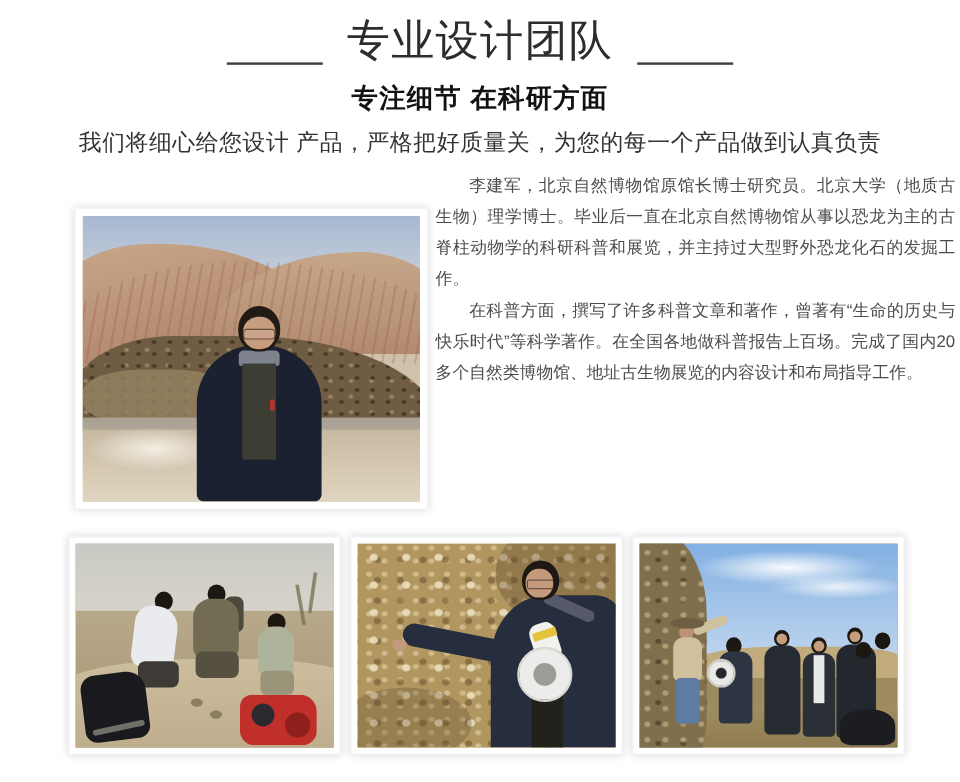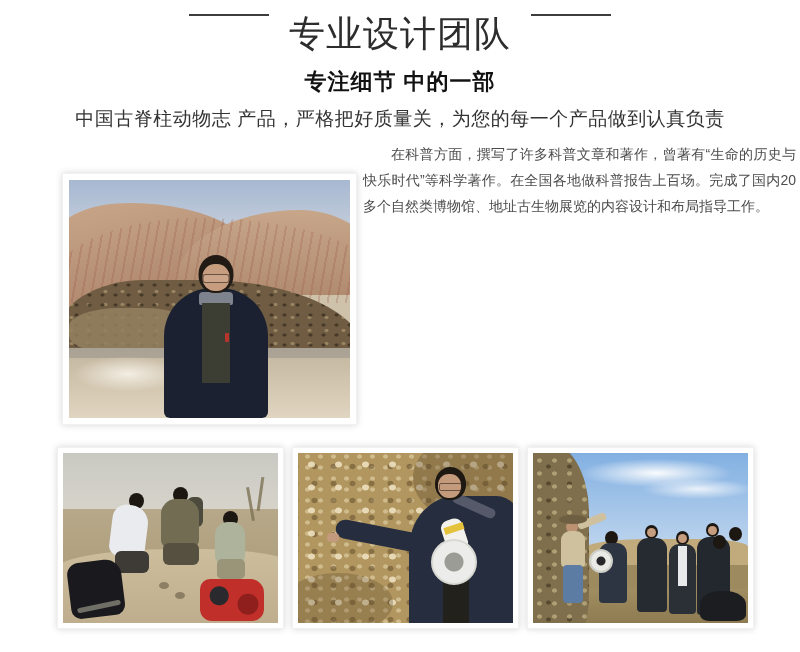--- a/index.html
+++ b/index.html
@@ -2,21 +2,21 @@
 <html><head>
 <meta charset="utf-8">
 <style>
   html,body{margin:0;padding:0;background:#ffffff;}
   .page{
     position:relative;width:800px;height:652px;background:#ffffff;overflow:hidden;
     font-family:"Liberation Sans","DejaVu Sans",sans-serif;color:#333;
   }
   
   .header{position:absolute;top:0;left:0;width:800px;text-align:center;}
-  .title-row{display:flex;align-items:flex-start;justify-content:center;gap:20px;margin-top:14px;}
+  .title-row{display:flex;align-items:flex-end;justify-content:center;gap:20px;margin-top:14px;}
   .t-line{width:80px;height:2px;background:#3d3d3d;}
   .title{font-size:36px;font-weight:300;color:#2d2d2d;letter-spacing:1px;margin:0;line-height:1.1;}
   .subtitle{font-size:22px;font-weight:bold;color:#121212;margin-top:13px;letter-spacing:1px;}
   .tagline{font-size:19px;color:#333;margin-top:9px;letter-spacing:.5px;}
   
   .photo-frame{position:absolute;background:#fff;box-shadow:0 0 7px rgba(0,0,0,.16);border:1px solid #f1f1f1;}
   .photo{position:relative;overflow:hidden;}
   .photo *{position:absolute;}
   
   .frame-portrait{left:62px;top:173px;padding:6px;}
@@ -136,22 +136,22 @@
 <body>
 
 <div class="page">
 
   <div class="header">
     <div class="title-row">
       <span class="t-line"></span>
       <h1 class="title">专业设计团队</h1>
       <span class="t-line"></span>
     </div>
-    <div class="subtitle">专注细节 中的一部</div>
-    <div class="tagline">中国古脊柱动物志 产品，严格把好质量关，为您的每一个产品做到认真负责</div>
+    <div class="subtitle">专注细节 在科研方面</div>
+    <div class="tagline">我们将细心给您设计 产品，严格把好质量关，为您的每一个产品做到认真负责</div>
   </div>
 
   <div class="photo-frame frame-portrait">
     <div class="photo ph-portrait">
       <div class="mp-sky"></div>
       <div class="mp-hill-left"></div>
       <div class="mp-hill-right"></div>
       <div class="mp-stripes"></div>
       <div class="mp-ridge"></div>
       <div class="mp-ridge-light"></div>
@@ -164,20 +164,21 @@
         <div class="mp-shirt"></div>
         <div class="mp-zip"></div>
         <div class="mp-head"></div>
         <div class="mp-face"></div>
         <div class="mp-glasses"></div>
       </div>
     </div>
   </div>
 
   <div class="bio">
+    <p>李建军，北京自然博物馆原馆长博士研究员。北京大学（地质古生物）理学博士。毕业后一直在北京自然博物馆从事以恐龙为主的古脊柱动物学的科研科普和展览，并主持过大型野外恐龙化石的发掘工作。</p>
     <p>在科普方面，撰写了许多科普文章和著作，曾著有“生命的历史与快乐时代”等科学著作。在全国各地做科普报告上百场。完成了国内20多个自然类博物馆、地址古生物展览的内容设计和布局指导工作。</p>
   </div>
 
   <div class="photo-frame frame-b frame-b1">
     <div class="photo ph-b ph1">
       <div class="p1-sky"></div>
       <div class="p1-ground"></div>
       <div class="p1-slab"></div>
       <div class="p1-shrub" style="right:16px;top:24px;transform:rotate(8deg);"></div>
       <div class="p1-shrub" style="right:26px;top:34px;transform:rotate(-10deg);"></div>

